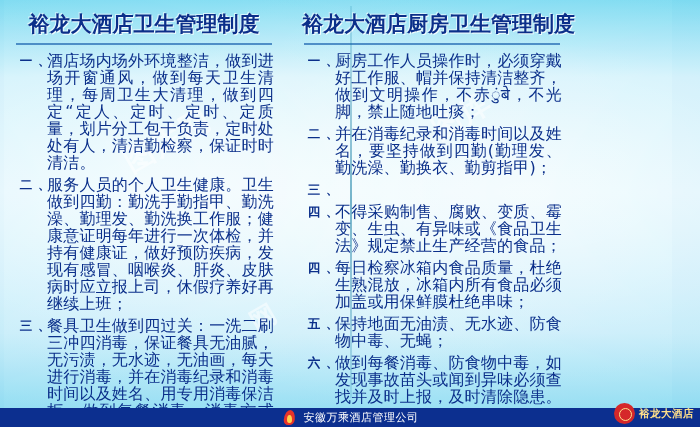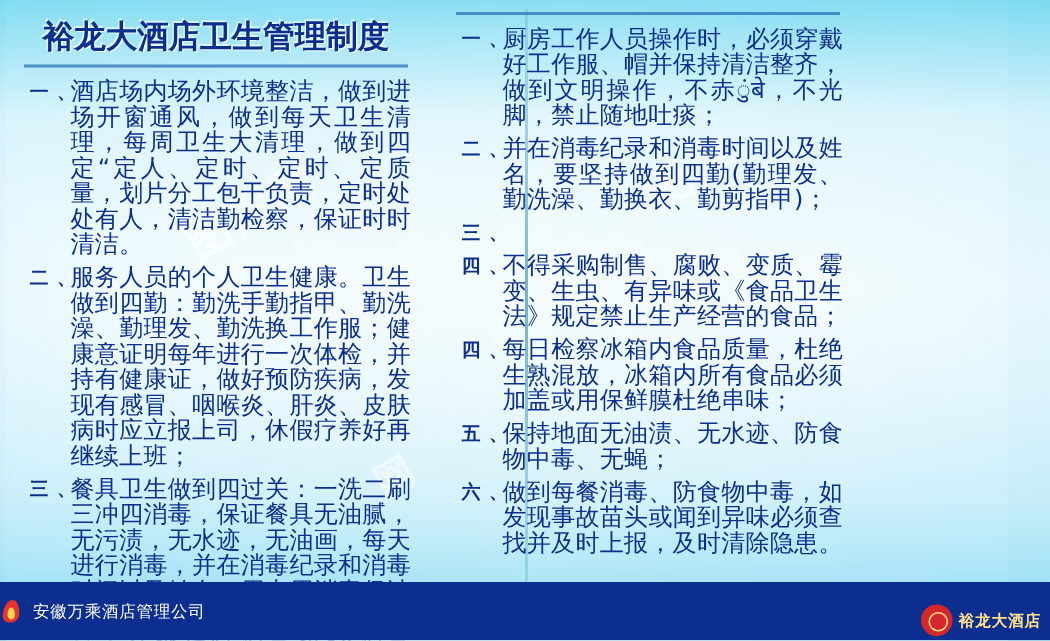--- a/index.html
+++ b/index.html
@@ -117,24 +117,25 @@
     color: #0b2f8a;
     text-align: justify;
     text-justify: inter-ideograph;
     letter-spacing: 0.2px;
   }
   .footer {
     position: absolute;
     left: 0;
     bottom: 0;
     width: 700px;
-    height: 39px;
+    height: 19px;
     background: #0c2f8f;
     display: flex;
     align-items: center;
+    justify-content: center;
     gap: 8px;
   }
   .footer-inner {
     display: flex;
     align-items: center;
     gap: 7px;
   }
   .flame {
     width: 15px;
     height: 17px;
@@ -231,20 +232,21 @@
         <div class="item">
           <div class="num">四</div>
           <div class="dot">、</div>
           <div class="txt">采取消除苍蝇、老鼠、蟑螂和其它有害昆虫的措施，做到日产日清。</div>
         </div>
 
       </div>
     </div>
 
     <div class="col">
+      <div class="title">裕龙大酒店厨房卫生管理制度</div>
       <div class="title-rule"></div>
       <div class="items">
 
         <div class="item">
           <div class="num">一</div>
           <div class="dot">、</div>
           <div class="txt">厨房工作人员操作时，必须穿戴好工作服、帽并保持清洁整齐，做到文明操作，不赤ुंबे，不光脚，禁止随地吐痰；</div>
         </div>
 
         <div class="item">

